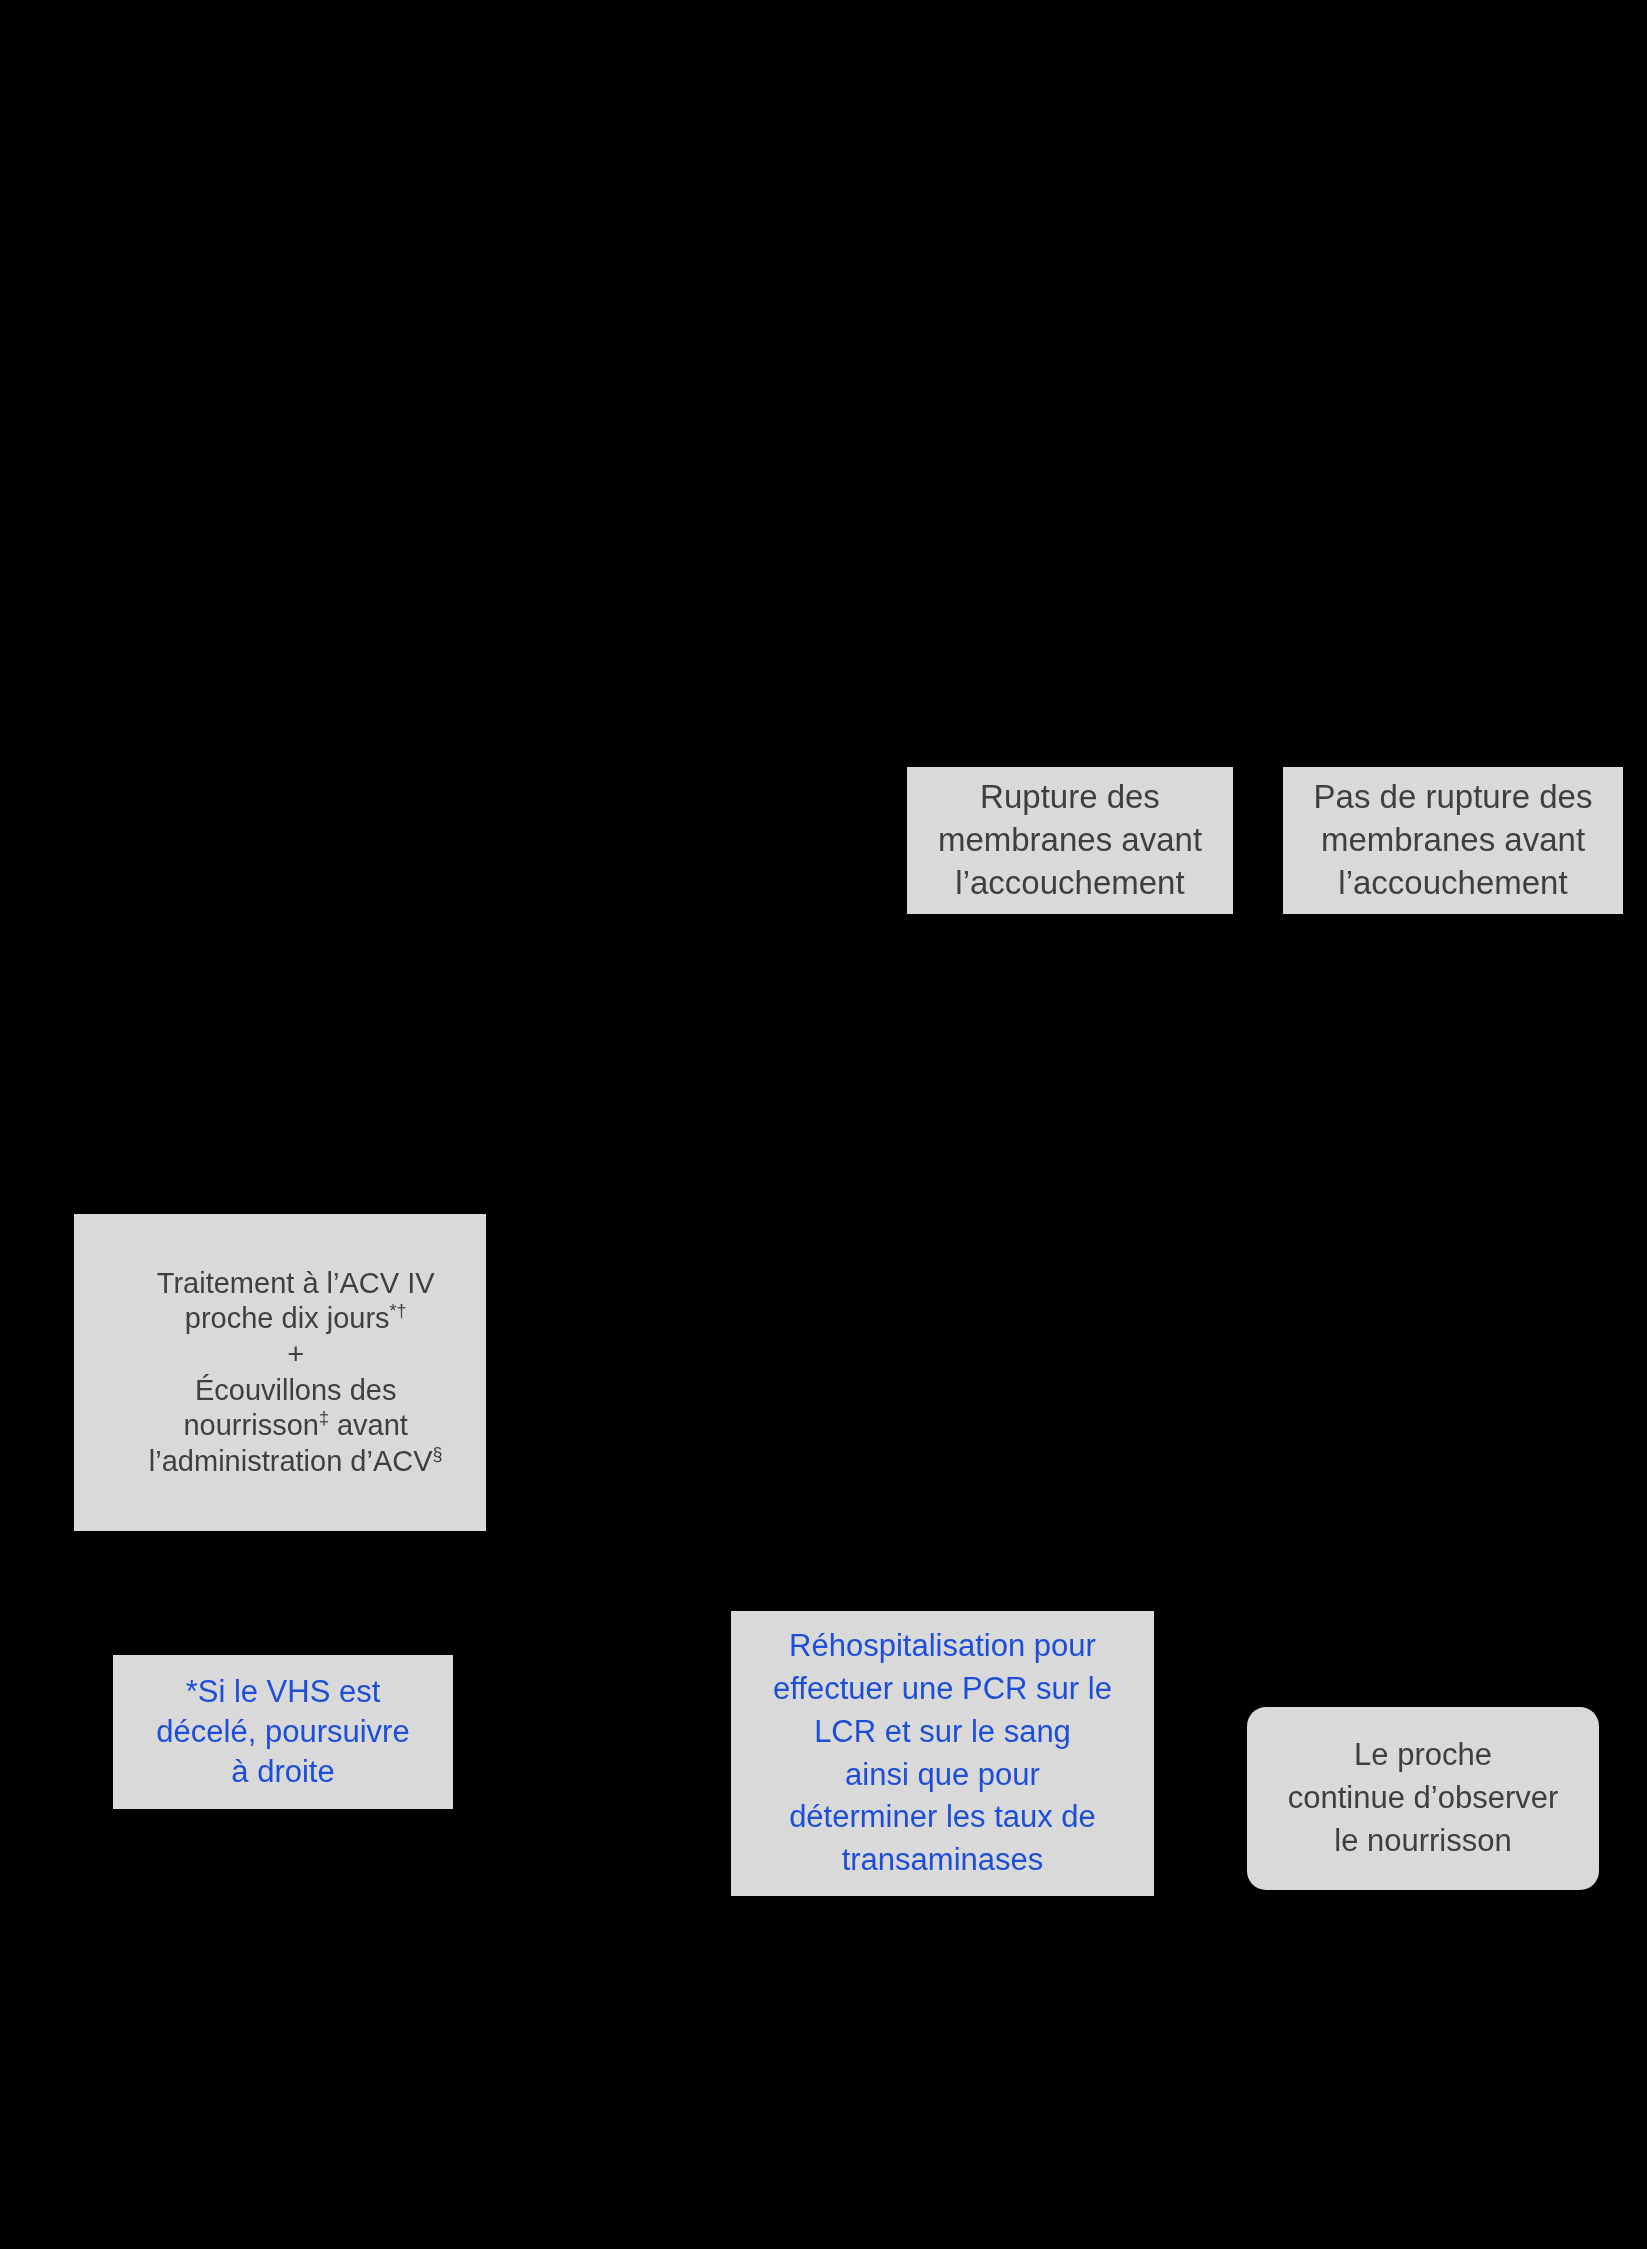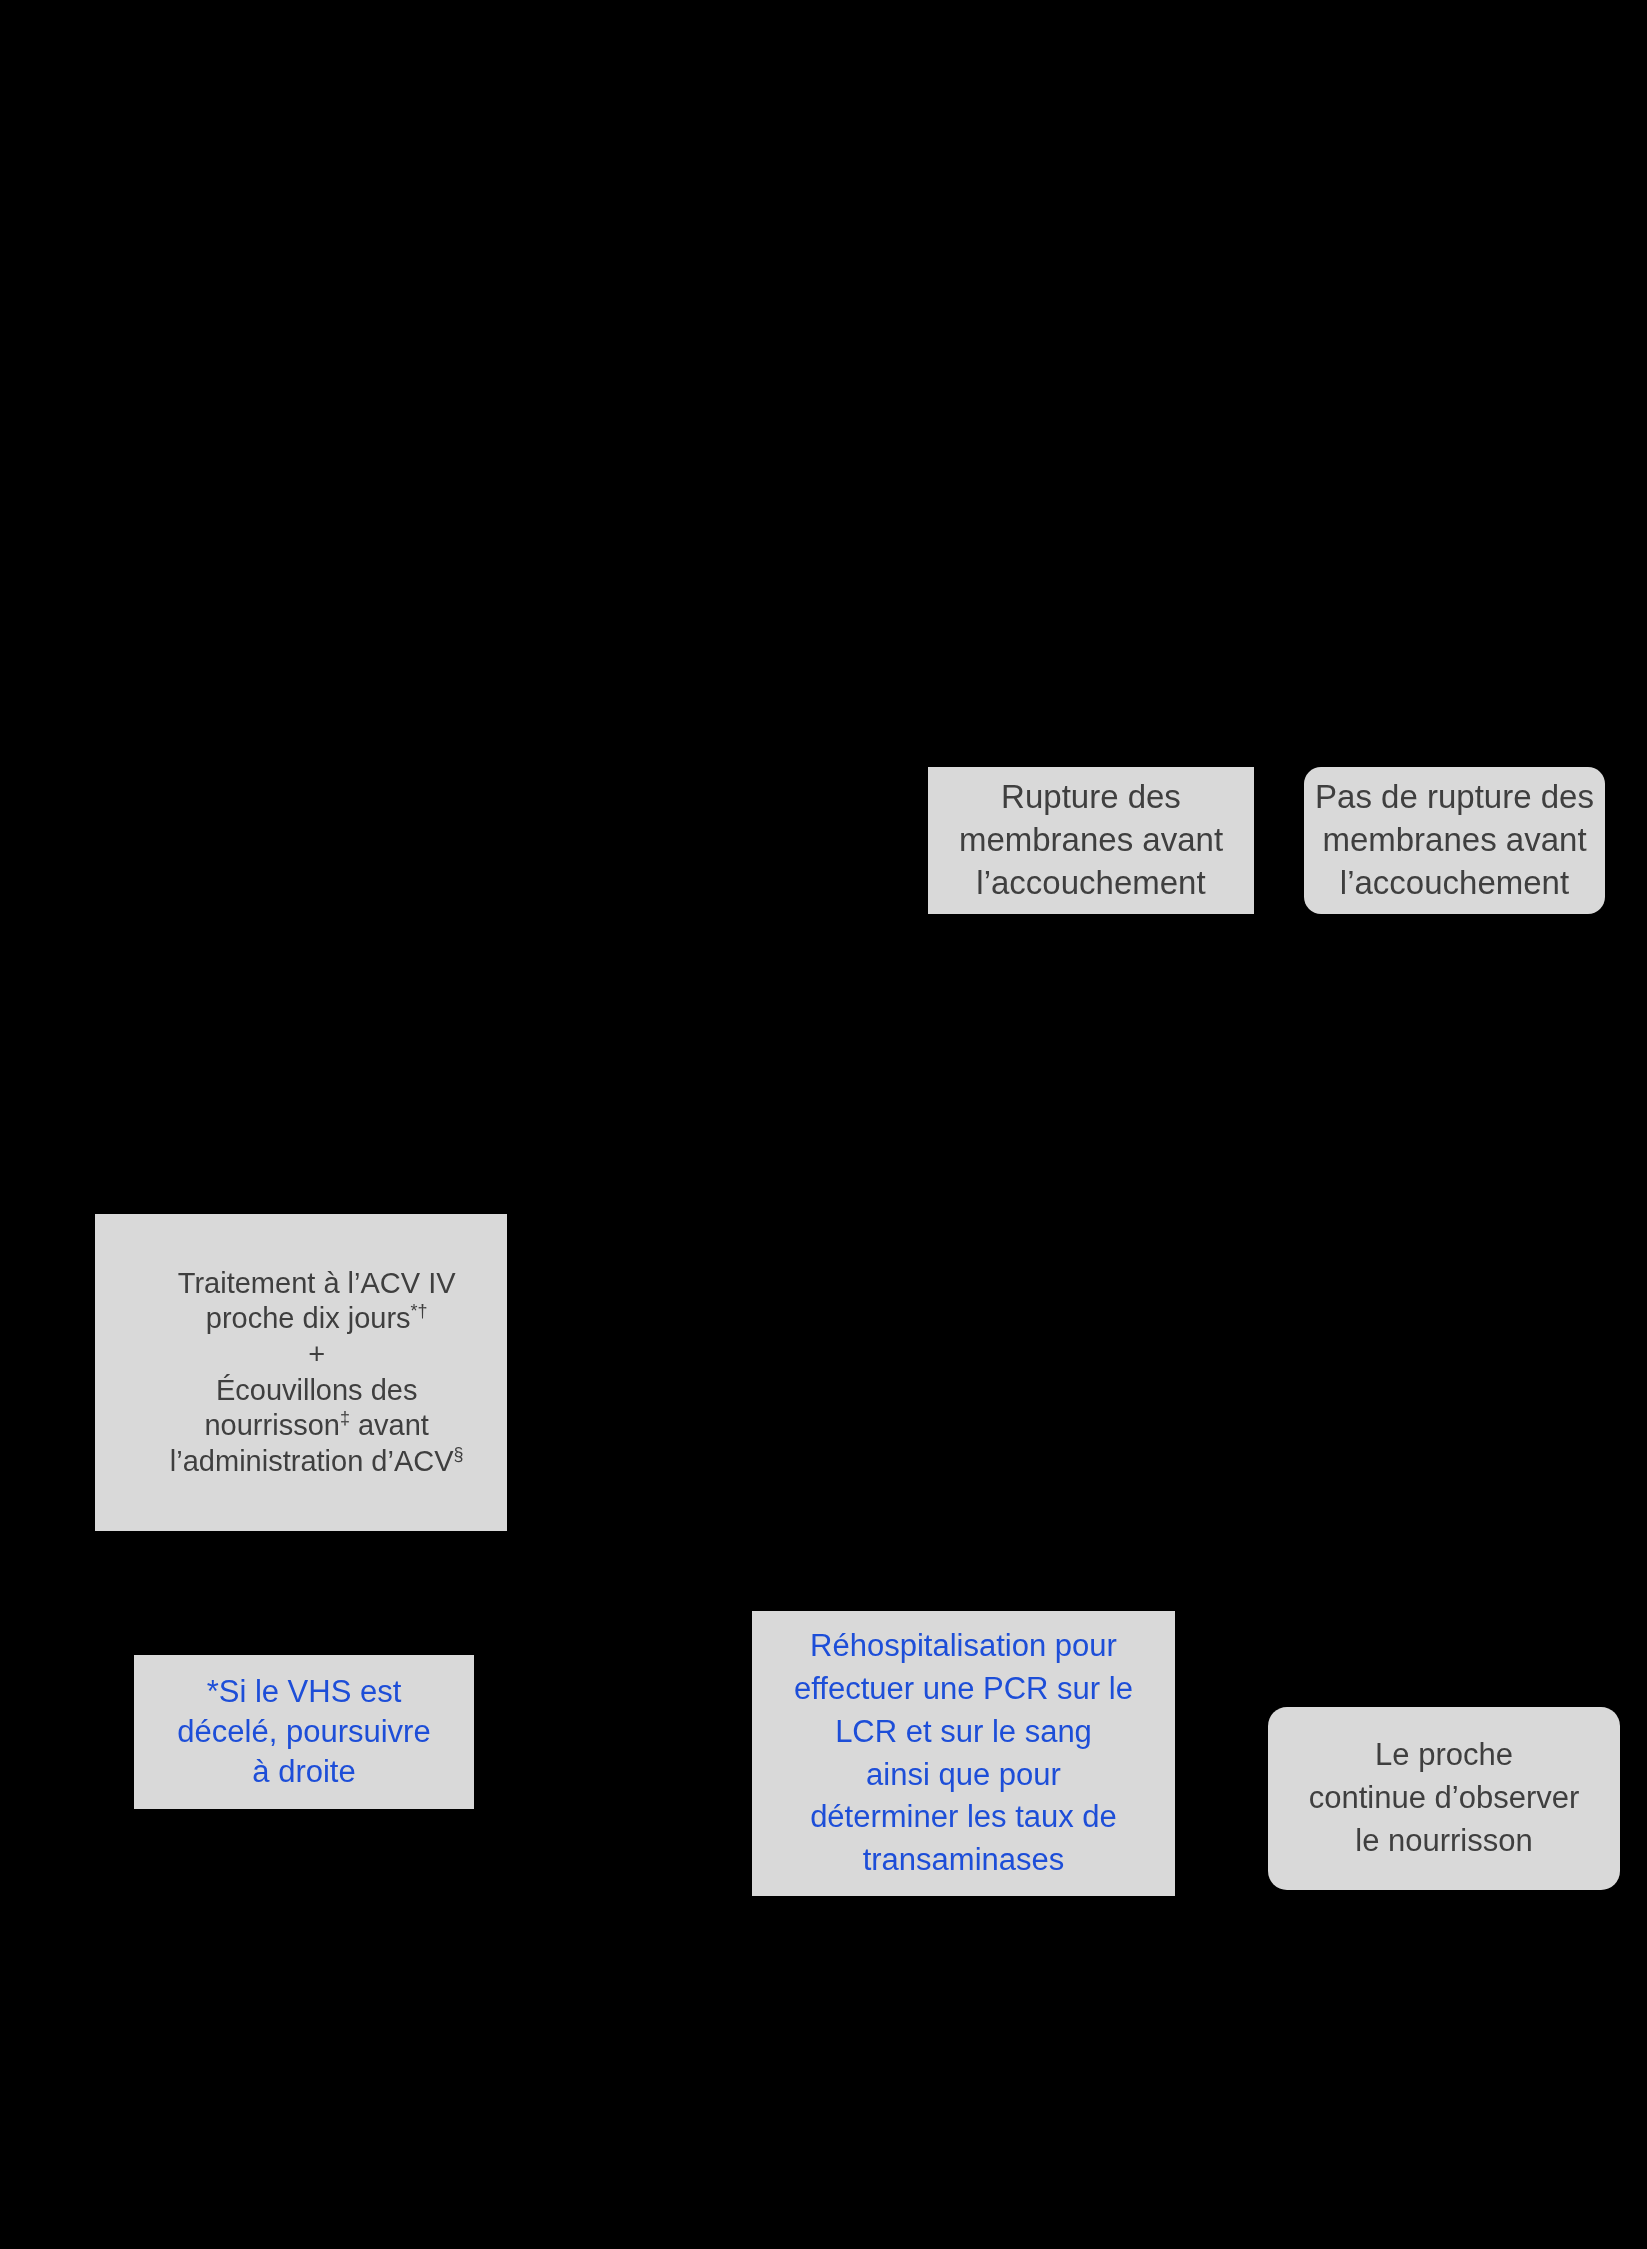--- a/index.html
+++ b/index.html
@@ -22,41 +22,39 @@
     background: #d9d9d9;
     box-sizing: border-box;
     display: flex;
     align-items: center;
     justify-content: center;
     text-align: center;
     color: #3f3f3f;
     line-height: 1.30;
     padding: 1.5px 4.6px;
     white-space: pre-line;
-    margin-left: 21px;
   }
   .node-dark {
     color: #1d4ed8;
   }
 
   
   #node-rupture {
     left: 907px;
     top: 767px;
     width: 326px;
     height: 147px;
     font-size: 33px;
   }
   #node-no-rupture {
     left: 1283px;
     top: 767px;
-    width: 301px;
+    width: 340px;
     height: 147px;
     font-size: 33px;
-    border-radius: 17px;
   }
 
   
   #node-treatment {
     left: 74px;
     top: 1214px;
     width: 412px;
     height: 317px;
     font-size: 29px;
     line-height: 1.23;

